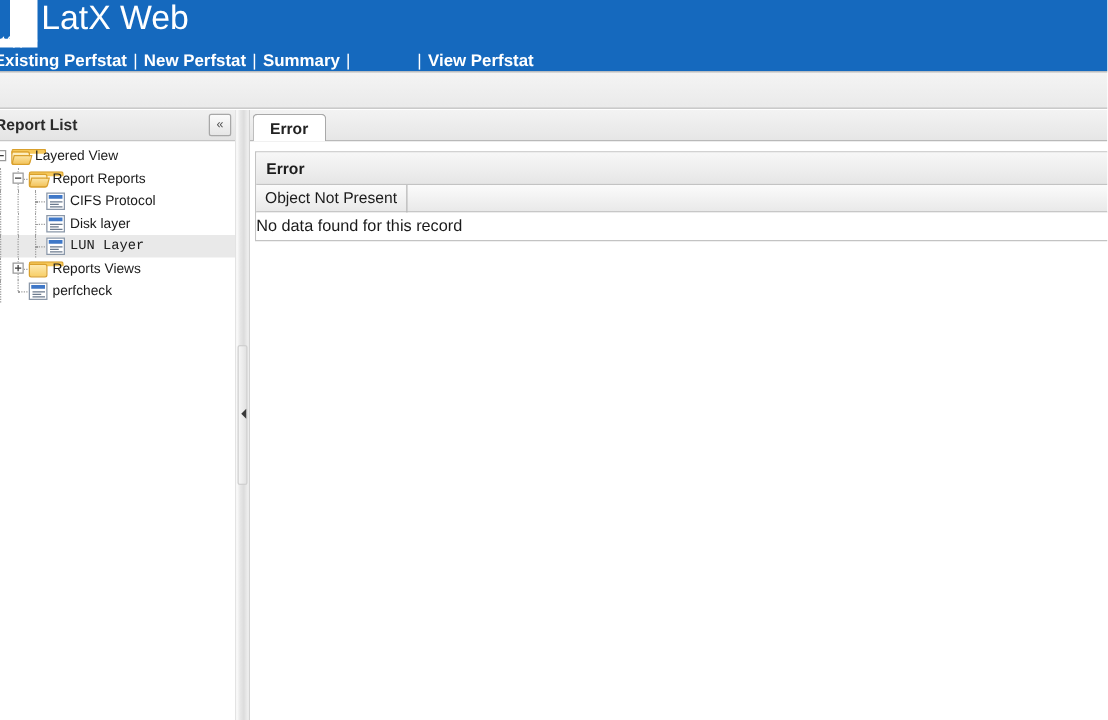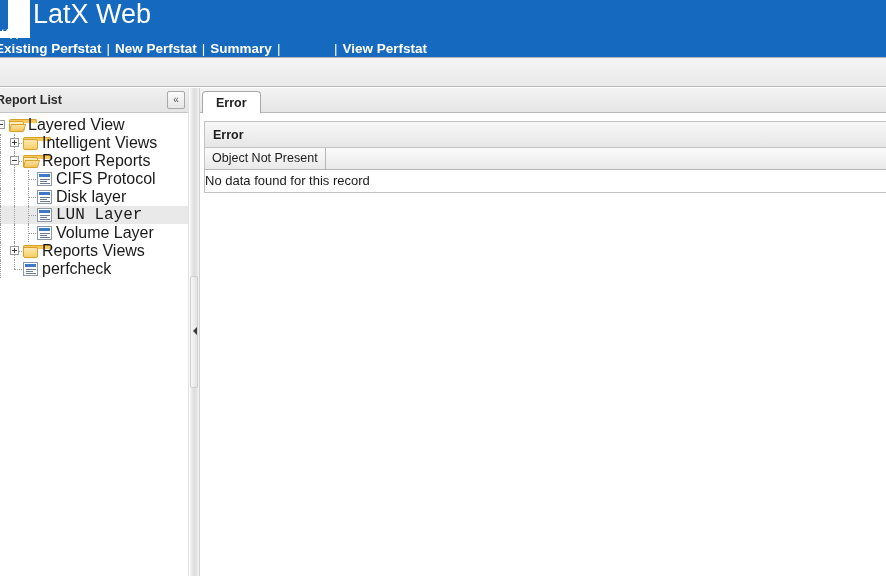--- a/index.html
+++ b/index.html
@@ -196,21 +196,21 @@
     height: 1px;
     background: #6b7a8d;
   }
   .doc-icon .ln.l1 { top: 6px; width: 10px; }
   .doc-icon .ln.l2 { top: 8px; width: 7px; }
   .doc-icon .ln.l3 { top: 10px; width: 10px; }
 
   .tree-label {
     position: absolute;
     top: 0;
-    font-size: 16px;
+    font-size: 11px;
     color: #1a1a1a;
     white-space: nowrap;
   }
 
   
   .splitter {
     position: absolute; left: 188px; top: 88px;
     width: 12px; height: 488px;
     background: linear-gradient(to right, #ffffff 0%, #e8e8e8 30%, #dcdcdc 60%, #f2f2f2 100%);
     border-left: 1px solid #e3e3e3;
@@ -346,31 +346,20 @@
             <span class="tab"></span>
             <span class="body"></span>
             <span class="flap"></span>
           </span>
           <span class="tree-label" style="left: 28px;">Layered View</span>
         </div>
         <div class="tree-row">
           <span class="hline" style="left: 14px; top: 9px; width: 8px;"></span>
           <span class="vline" style="left: 14px; top: 0px; height: 18px;"></span>
           <span class="vline" style="left: 0px; top: 0px; height: 18px;"></span>
-          <span class="toggle plus" style="left: 10px;"></span>
-          <span class="folder-icon" style="left: 23px;">
-            <span class="tab"></span>
-            <span class="body"></span>
-          </span>
-          <span class="tree-label" style="left: 42px;">Intelligent Views</span>
-        </div>
-        <div class="tree-row">
-          <span class="hline" style="left: 14px; top: 9px; width: 8px;"></span>
-          <span class="vline" style="left: 14px; top: 0px; height: 18px;"></span>
-          <span class="vline" style="left: 0px; top: 0px; height: 18px;"></span>
           <span class="toggle" style="left: 10px;"></span>
           <span class="folder-icon open" style="left: 23px;">
             <span class="tab"></span>
             <span class="body"></span>
             <span class="flap"></span>
           </span>
           <span class="tree-label" style="left: 42px;">Report Reports</span>
         </div>
         <div class="tree-row">
           <span class="hline" style="left: 28px; top: 9px; width: 8px;"></span>
@@ -405,33 +394,20 @@
           <span class="vline" style="left: 14px; top: 0px; height: 18px;"></span>
           <span class="doc-icon" style="left: 37px;">
             <span class="hdr"></span>
             <span class="ln l1"></span>
             <span class="ln l2"></span>
             <span class="ln l3"></span>
           </span>
           <span class="tree-label" style="left: 56px; font-family: Liberation Mono, monospace;">LUN Layer</span>
         </div>
         <div class="tree-row">
-          <span class="hline" style="left: 28px; top: 9px; width: 8px;"></span>
-          <span class="vline" style="left: 28px; top: 0px; height: 18px;"></span>
-          <span class="vline" style="left: 0px; top: 0px; height: 18px;"></span>
-          <span class="vline" style="left: 14px; top: 0px; height: 18px;"></span>
-          <span class="doc-icon" style="left: 37px;">
-            <span class="hdr"></span>
-            <span class="ln l1"></span>
-            <span class="ln l2"></span>
-            <span class="ln l3"></span>
-          </span>
-          <span class="tree-label" style="left: 56px;">Volume Layer</span>
-        </div>
-        <div class="tree-row">
           <span class="hline" style="left: 14px; top: 9px; width: 8px;"></span>
           <span class="vline" style="left: 14px; top: 0px; height: 18px;"></span>
           <span class="vline" style="left: 0px; top: 0px; height: 18px;"></span>
           <span class="toggle plus" style="left: 10px;"></span>
           <span class="folder-icon" style="left: 23px;">
             <span class="tab"></span>
             <span class="body"></span>
           </span>
           <span class="tree-label" style="left: 42px;">Reports Views</span>
         </div>

